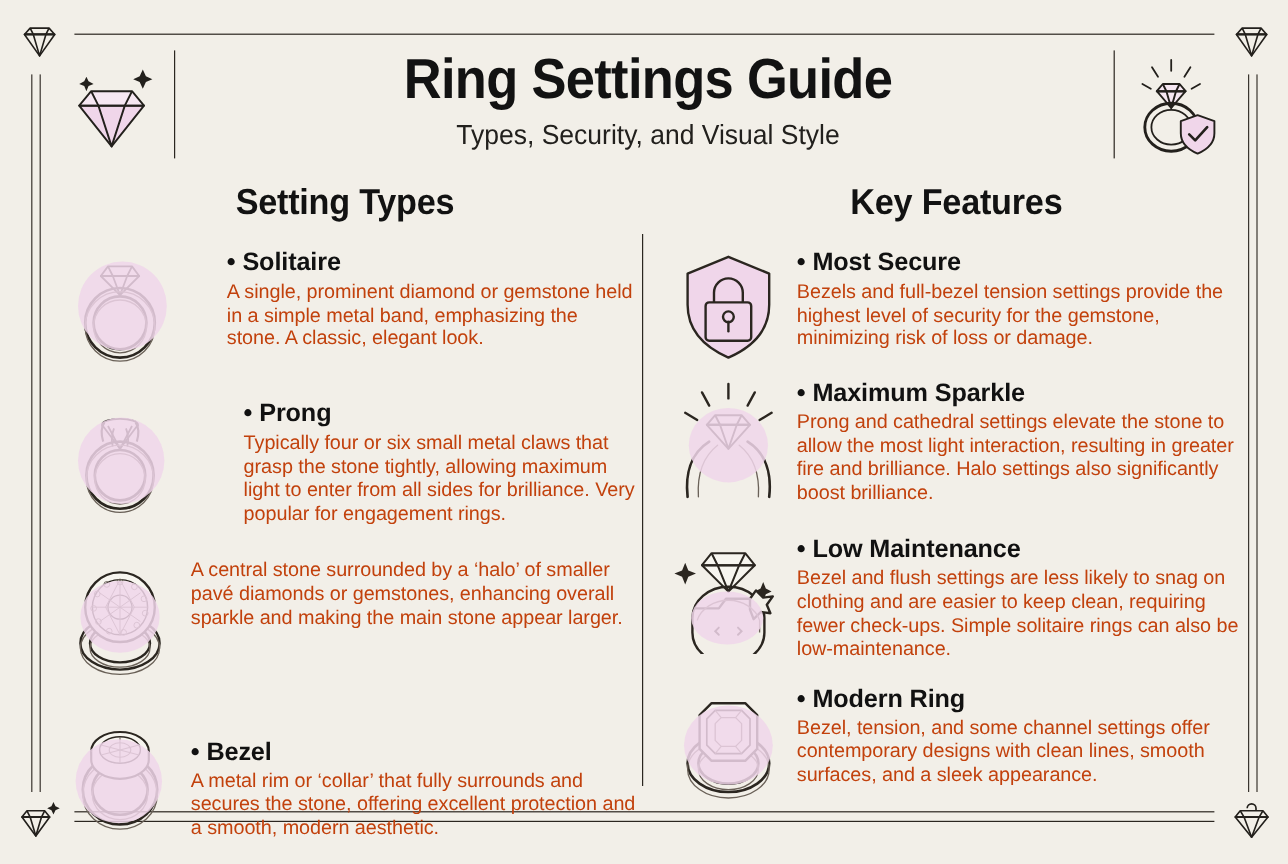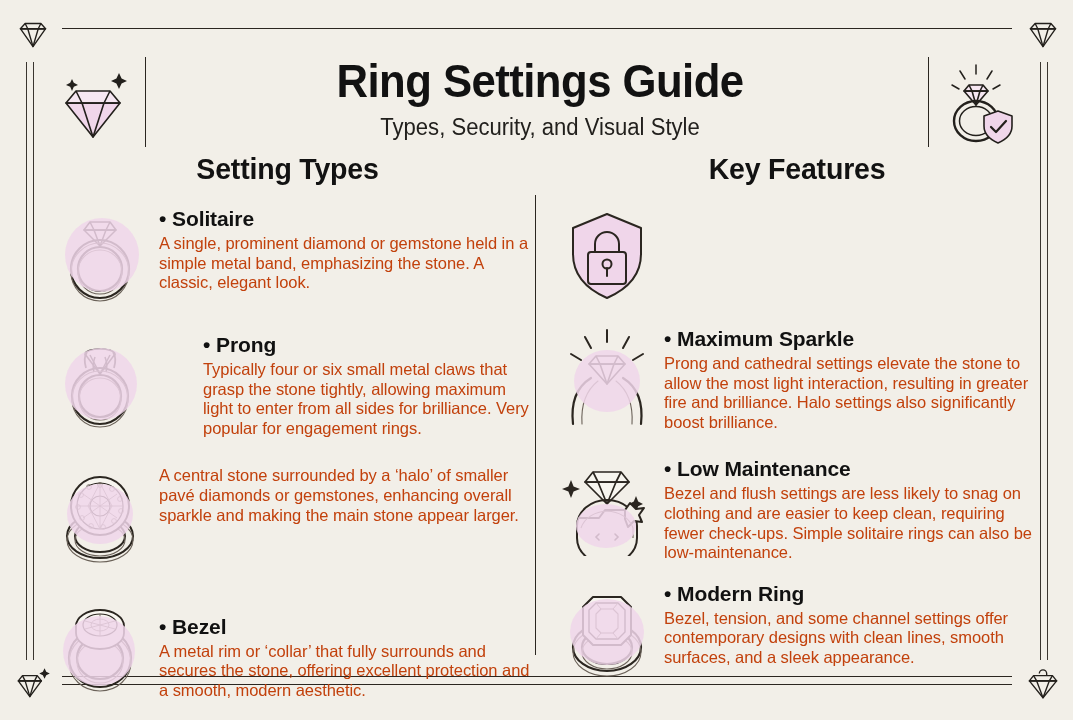--- a/index.html
+++ b/index.html
@@ -26,21 +26,21 @@
 
   
   .corner{position:absolute;width:42px;height:42px;}
   .corner.tl{left:12px;top:14px;}
   .corner.tr{left:1022px;top:14px;}
   .corner.bl{left:12px;top:662px;}
   .corner.br{left:1022px;top:662px;}
   .corner svg{display:block;width:100%;height:100%;}
 
   
-  .header{position:absolute;left:40px;top:51px;width:990px;height:100px;}
+  .header{position:absolute;left:40px;top:36px;width:990px;height:100px;}
   .hdr-div{position:absolute;top:6px;width:1px;height:90px;background:#2b2620;}
   .hdr-div.l{left:105px;}
   .hdr-div.r{left:888px;}
   .hdr-icon{position:absolute;top:8px;width:90px;height:86px;}
   .hdr-icon.l{left:8px;}
   .hdr-icon.r{left:900px;}
   .hdr-icon svg{display:block;width:100%;height:100%;}
   .titles{position:absolute;left:120px;top:0;width:760px;text-align:center;}
   .title{
     font-family:"Liberation Sans","DejaVu Sans",sans-serif;
@@ -78,26 +78,26 @@
     text-indent:-14px;padding-left:14px;letter-spacing:-0.1px;
   }
   .bullet{font-weight:bold;}
   .item-body{
     font-size:16.5px;line-height:19.6px;color:#c2410c;margin-top:2px;
     letter-spacing:-0.05px;
   }
 
   
   .col.left .item{margin-bottom:6px;}
-  .col.left .item.i0{margin-top:14px;}
+  .col.left .item.i0{margin-top:14px;gap:30px;}
   .col.left .item.i1{margin-top:18px;gap:44px;}
   .col.left .item.i2{margin-top:22px;}
   .col.left .item.i3{margin-top:24px;align-items:flex-end;}
   .col.right .item.i0{margin-top:14px;}
-  .col.right .item.i1{margin-top:12px;}
+  .col.right .item.i1{margin-top:1px;align-items:center;}
   .col.right .item.i2{margin-top:20px;}
   .col.right .item.i3{margin-top:14px;}
   .col.left .txt{padding-left:4px;}
   .col.right .txt{padding-left:2px;}
 </style>
 </head>
 <body>
 
 <div class="page">
 
@@ -339,20 +339,24 @@
     <div class="item i0">
       <div class="icon-wrap">
         <svg viewBox="0 0 100 100">
           <path d="M50 8 L84 22 v26 c0 24-18 37-34 44 -16-7-34-20-34-44 V22 Z" fill="#f0d6ea" stroke="#2b2620" stroke-width="2" stroke-linejoin="round"></path>
           <rect x="31" y="46" width="38" height="32" rx="3" fill="none" stroke="#2b2620" stroke-width="2"></rect>
           <path d="M38 46 v-8 a12 12 0 0 1 24 0 v8" fill="none" stroke="#2b2620" stroke-width="2"></path>
           <circle cx="50" cy="58" r="4.5" fill="none" stroke="#2b2620" stroke-width="2"></circle>
           <path d="M50 62 v8" stroke="#2b2620" stroke-width="2" stroke-linecap="round"></path>
         </svg>
       </div>
+      <div class="txt">
+        <div class="item-title"><span class="bullet">•</span> <span>Most Secure</span></div>
+        <div class="item-body">Bezels and full-bezel tension settings provide the highest level of security for the gemstone, minimizing risk of loss or damage.</div>
+      </div>
     </div>
 
     <div class="item i1">
       <div class="icon-wrap">
         <div class="blob" style="width:66px;height:62px;left:22px;top:28px;"></div>
         <svg viewBox="0 0 100 100">
           <g stroke="#2b2620" stroke-width="2" stroke-linecap="round" fill="none">
             <path d="M50 4 v12"></path>
               <path d="M28 11 l6 11"></path>
               <path d="M72 11 l-6 11"></path>

